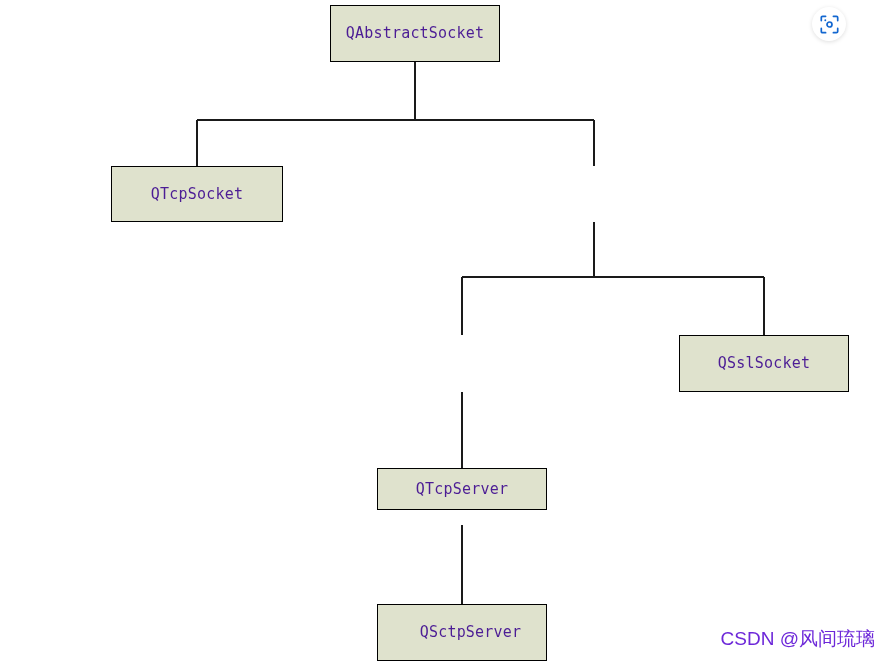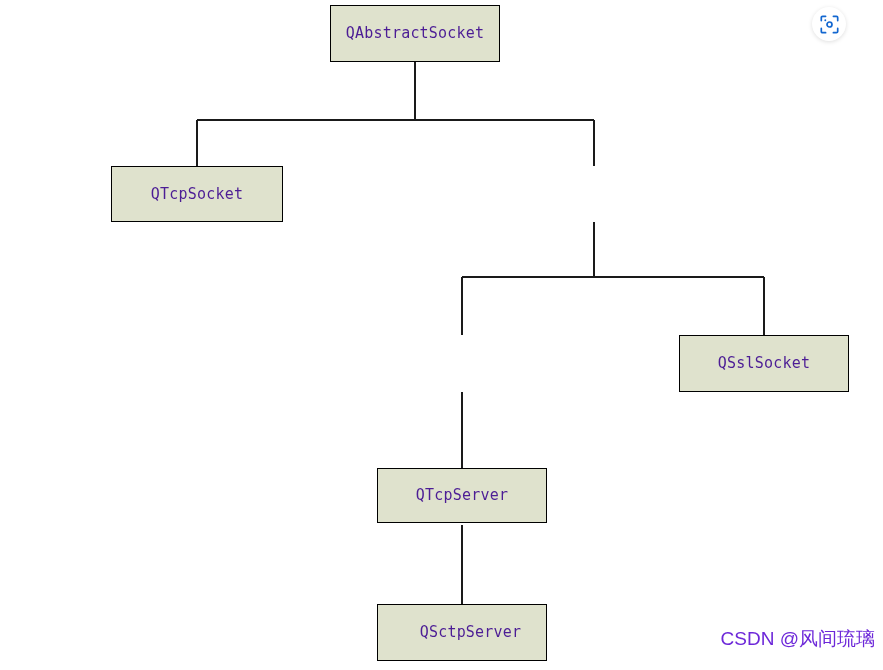--- a/index.html
+++ b/index.html
@@ -41,21 +41,21 @@
     letter-spacing: 0.2px;
     white-space: nowrap;
     line-height: 1;
   }
   
   #node-qabstractsocket { left: 330px; top: 5px;   width: 170px; height: 57px; }
   #node-qudpsocket      { left: 111px; top: 166px; width: 172px; height: 56px; }
   #node-qtcpsocket      { left: 510px; top: 166px; width: 169px; height: 56px; }
   #node-qsctpsocket     { left: 377px; top: 335px; width: 170px; height: 57px; }
   #node-qsslsocket      { left: 679px; top: 335px; width: 170px; height: 57px; }
-  #node-qtcpserver      { left: 377px; top: 468px; width: 170px; height: 55px; }
+  #node-qtcpserver      { left: 377px; top: 468px; width: 170px; height: 42px; }
   #node-qsctpserver     { left: 377px; top: 604px; width: 170px; height: 57px; padding-left: 17px; }
 
   
   #scan-button {
     position: absolute;
     left: 812px;
     top: 7px;
     width: 34px;
     height: 34px;
     border-radius: 50%;

